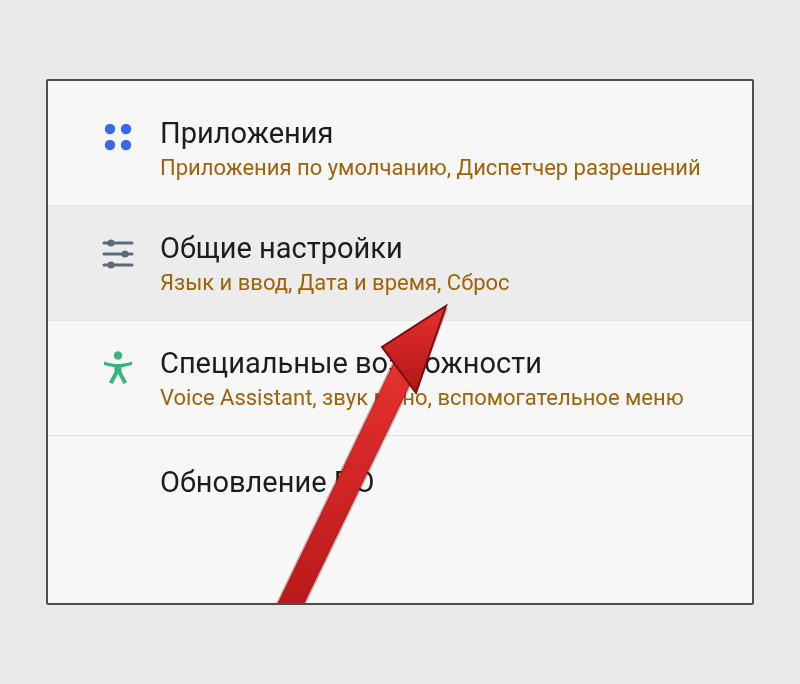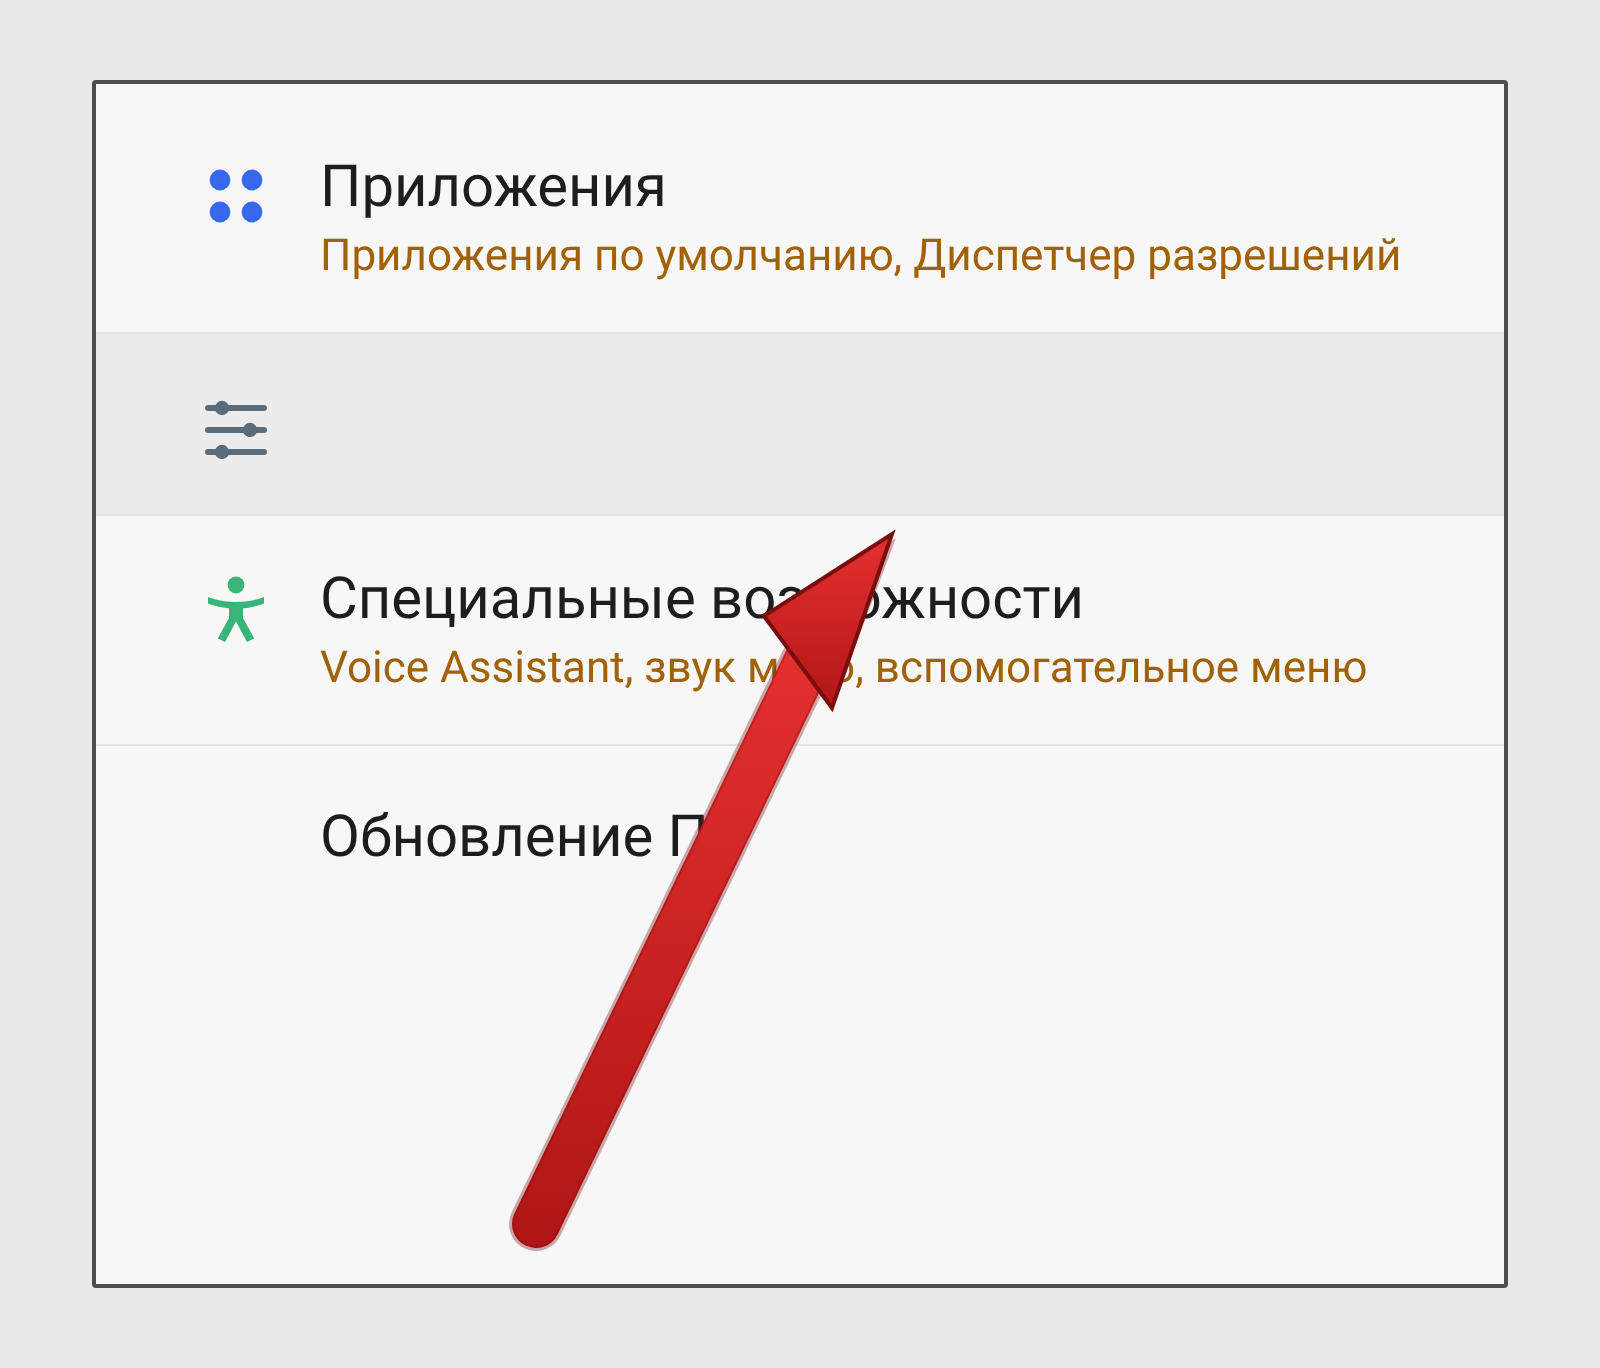--- a/index.html
+++ b/index.html
@@ -8,21 +8,21 @@
       background: #e9e9e9;
       font-family: -apple-system, "Segoe UI", Roboto, Arial, sans-serif;
       display: flex;
       align-items: center;
       justify-content: center;
       overflow: hidden;
     }
     .frame {
       position: relative;
       width: 708px;
-      height: 604px;
+      height: 526px;
       background: #f7f7f7;
       border: 2px solid #4d4d4d;
       border-radius: 2px;
       overflow: hidden;
     }
     .list {
       position: absolute;
       left: 0; right: 0; top: 0;
       padding-top: 10px;
     }
@@ -107,20 +107,24 @@
             <line x1="6" y1="20" x2="34" y2="20"></line>
             <line x1="6" y1="31" x2="34" y2="31"></line>
           </g>
           <g fill="#5a6b7a">
             <circle cx="13" cy="9" r="3.6"></circle>
             <circle cx="27" cy="20" r="3.6"></circle>
             <circle cx="13" cy="31" r="3.6"></circle>
           </g>
         </svg>
       </div>
+      <div class="text-wrap">
+        <div class="title">Общие настройки</div>
+        <div class="subtitle">Язык и ввод, Дата и время, Сброс</div>
+      </div>
     </div>
 
     <div class="item">
       <div class="icon-wrap">
         <svg width="38" height="38" viewBox="0 0 38 38">
           <g fill="#39b57a">
             <circle cx="19" cy="6.5" r="4.2"></circle>
             <path d="M5 12.5c0 0 6 2.5 14 2.5s14-2.5 14-2.5v3.2c0 0-5.2 2.0-10.5 2.4v4.9l5.6 10.3-3.6 1.7-5.5-10.2-5.5 10.2-3.6-1.7 5.6-10.3v-4.9C10.2 17.7 5 15.7 5 15.7z"></path>
           </g>
         </svg>

